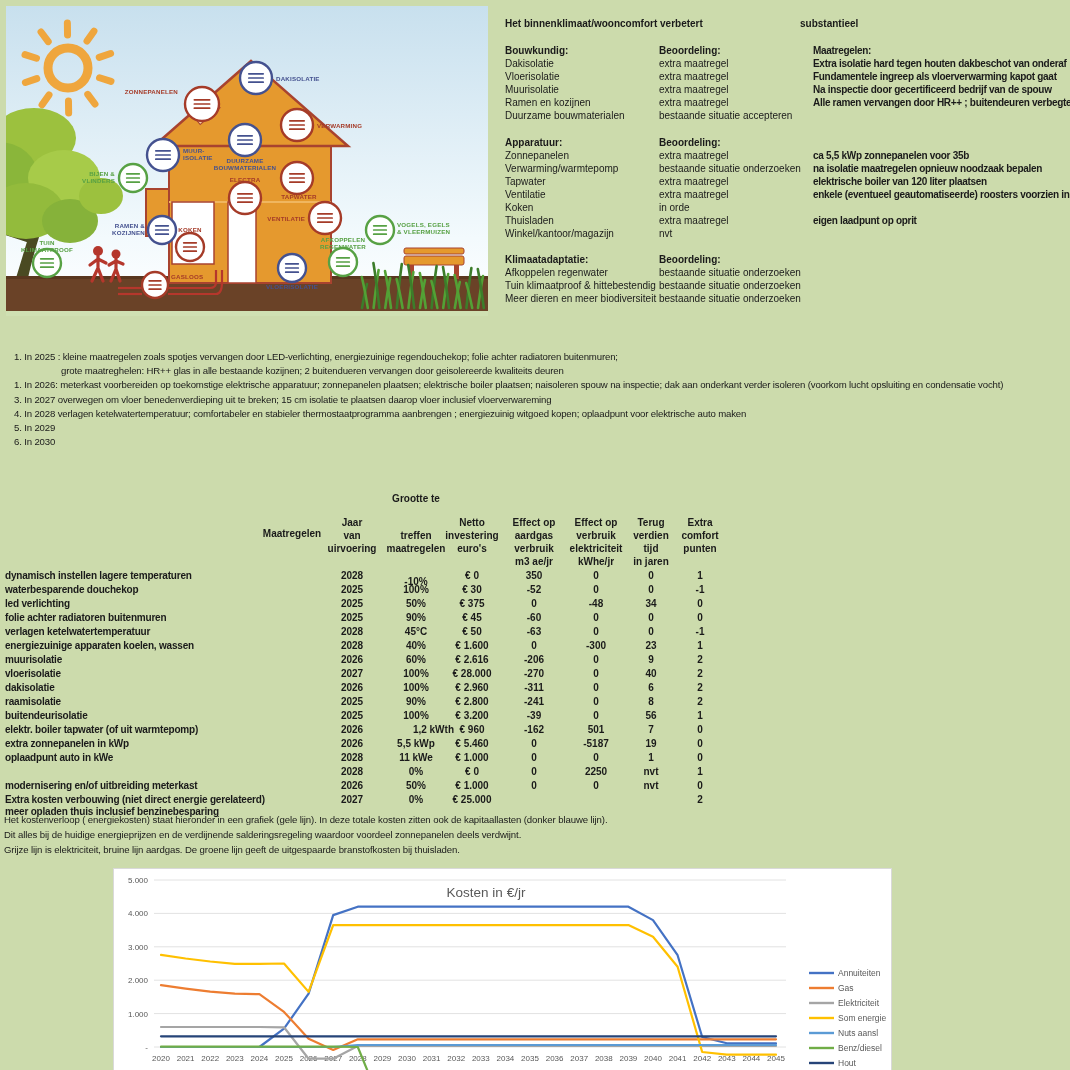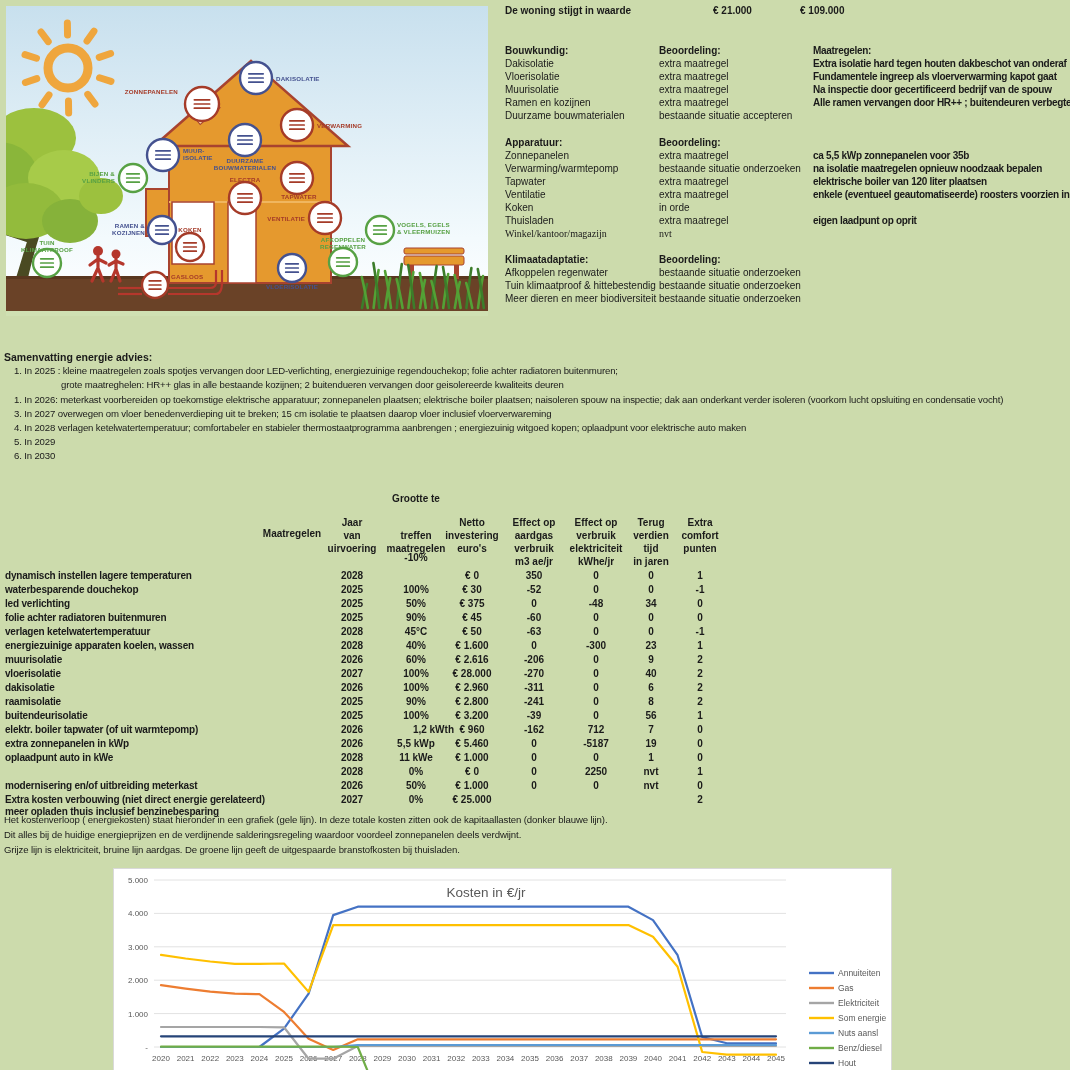--- a/index.html
+++ b/index.html
@@ -246,24 +246,23 @@
           <circle cx="374" cy="224" r="14" fill="#ffffff" stroke="#57a144" stroke-width="2.4"></circle>
           <line x1="367.7" x2="380.3" y1="219.8" y2="219.8" stroke="#57a144" stroke-width="1.7" stroke-linecap="round"></line>
           <line x1="367.7" x2="380.3" y1="224" y2="224" stroke="#57a144" stroke-width="1.7" stroke-linecap="round"></line>
           <line x1="367.7" x2="380.3" y1="228.2" y2="228.2" stroke="#57a144" stroke-width="1.7" stroke-linecap="round"></line>
           <text x="391" y="221" text-anchor="start" fill="#57a144" font-size="6.2" font-weight="bold" letter-spacing="0.2"><tspan x="391" dy="0">VOGELS, EGELS</tspan><tspan x="391" dy="7.4">&amp; VLEERMUIZEN</tspan></text>
         </g>
       </g>
   </svg>
 
   <div class="abs" id="right-panel">
-    <div class="row" style="top:2px">
-      <span class="c1 b">De woning stijgt in waarde</span>
-      <span class="v1">€ 21.000</span>
-      <span class="v2">€ 109.000</span>
+    <div class="row" style="top:15px">
+      <span class="c1 b">Het binnenklimaat/wooncomfort verbetert</span>
+      <span class="v2">substantieel</span>
     </div>
     <div id="sections">
         <div class="row" style="top: 42px;">
           <span class="c1 b">Bouwkundig:</span>
           <span class="c2 b">Beoordeling:</span>
           <span class="c3">Maatregelen:</span>
         </div>
         <div class="row" style="top: 55px;">
           <span class="c1">Dakisolatie</span>
           <span class="c2">extra maatregel</span>
@@ -314,21 +313,21 @@
         </div>
         <div class="row" style="top: 199px;">
           <span class="c1">Koken</span>
           <span class="c2">in orde</span>
         </div>
         <div class="row" style="top: 212px;">
           <span class="c1">Thuisladen</span>
           <span class="c2">extra maatregel</span>
           <span class="c3">eigen laadpunt op oprit</span>
         </div>
-        <div class="row" style="top: 225px; font-family: Liberation Serif, serif;">
+        <div class="row" style="top: 225px;">
           <span class="c1">Winkel/kantoor/magazijn</span>
           <span class="c2">nvt</span>
         </div>
         <div class="row" style="top: 251px;">
           <span class="c1 b">Klimaatadaptatie:</span>
           <span class="c2 b">Beoordeling:</span>
         </div>
         <div class="row" style="top: 264px;">
           <span class="c1">Afkoppelen regenwater</span>
           <span class="c2">bestaande situatie onderzoeken</span>
@@ -338,21 +337,20 @@
           <span class="c2">bestaande situatie onderzoeken</span>
         </div>
         <div class="row" style="top: 290px;">
           <span class="c1">Meer dieren en meer biodiversiteit</span>
           <span class="c2">bestaande situatie onderzoeken</span>
         </div>
       </div>
   </div>
 
   <div class="abs" id="summary">
-    <div class="t">Samenvatting energie advies:</div>
     <div id="summary-items">
         <div class="i1">1. In 2025 : kleine maatregelen zoals spotjes vervangen door LED-verlichting, energiezuinige regendouchekop; folie achter radiatoren buitenmuren;</div>
         <div class="i2">grote maatreghelen: HR++ glas in alle bestaande kozijnen; 2 buitendueren vervangen door geisolereerde kwaliteits deuren</div>
         <div class="i1">1. In 2026: meterkast voorbereiden op toekomstige elektrische apparatuur; zonnepanelen plaatsen; elektrische boiler plaatsen; naisoleren spouw na inspectie; dak aan onderkant verder isoleren (voorkom lucht opsluiting en condensatie vocht)</div>
         <div class="i1">3. In 2027 overwegen om vloer benedenverdieping uit te breken; 15 cm isolatie te plaatsen daarop vloer inclusief vloerverwareming</div>
         <div class="i1">4. In 2028  verlagen ketelwatertemperatuur; comfortabeler en stabieler thermostaatprogramma aanbrengen ; energiezuinig witgoed kopen; oplaadpunt voor elektrische auto maken</div>
         <div class="i1">5. In 2029</div>
         <div class="i1">6. In 2030</div>
       </div>
   </div>
@@ -378,21 +376,21 @@
       <div class="th" style="left: 561px; top: 555px; width: 70px;">kWhe/jr</div>
       <div class="th" style="left: 624px; top: 516px; width: 54px;">Terug</div>
       <div class="th" style="left: 624px; top: 529px; width: 54px;">verdien</div>
       <div class="th" style="left: 624px; top: 542px; width: 54px;">tijd</div>
       <div class="th" style="left: 624px; top: 555px; width: 54px;">in jaren</div>
       <div class="th" style="left: 671px; top: 516px; width: 58px;">Extra</div>
       <div class="th" style="left: 671px; top: 529px; width: 58px;">comfort</div>
       <div class="th" style="left: 671px; top: 542px; width: 58px;">punten</div>
       <div class="tl" style="top: 570px;">dynamisch instellen lagere temperaturen</div>
       <div class="tc" style="left: 322px; top: 570px; width: 60px;">2028</div>
-      <div class="tc" style="left: 378px; top: 552px; width: 76px;">-10%</div>
+      <div class="tc" style="left: 378px; top: 576px; width: 76px;">-10%</div>
       <div class="tc" style="left: 436px; top: 570px; width: 72px;">€ 0</div>
       <div class="tc" style="left: 502px; top: 570px; width: 64px;">350</div>
       <div class="tc" style="left: 561px; top: 570px; width: 70px;">0</div>
       <div class="tc" style="left: 624px; top: 570px; width: 54px;">0</div>
       <div class="tc" style="left: 671px; top: 570px; width: 58px;">1</div>
       <div class="tl" style="top: 584px;">waterbesparende douchekop</div>
       <div class="tc" style="left: 322px; top: 584px; width: 60px;">2025</div>
       <div class="tc" style="left: 378px; top: 584px; width: 76px;">100%</div>
       <div class="tc" style="left: 436px; top: 584px; width: 72px;">€ 30</div>
       <div class="tc" style="left: 502px; top: 584px; width: 64px;">-52</div>
@@ -469,21 +467,21 @@
       <div class="tc" style="left: 436px; top: 710px; width: 72px;">€ 3.200</div>
       <div class="tc" style="left: 502px; top: 710px; width: 64px;">-39</div>
       <div class="tc" style="left: 561px; top: 710px; width: 70px;">0</div>
       <div class="tc" style="left: 624px; top: 710px; width: 54px;">56</div>
       <div class="tc" style="left: 671px; top: 710px; width: 58px;">1</div>
       <div class="tl" style="top: 724px;">elektr. boiler tapwater (of uit warmtepomp)</div>
       <div class="tc" style="left: 322px; top: 724px; width: 60px;">2026</div>
       <div class="tc" style="left: 378px; top: 724px; width: 76px; text-align: right;">1,2 kWth</div>
       <div class="tc" style="left: 436px; top: 724px; width: 72px;">€ 960</div>
       <div class="tc" style="left: 502px; top: 724px; width: 64px;">-162</div>
-      <div class="tc" style="left: 561px; top: 724px; width: 70px;">712</div>
+      <div class="tc" style="left: 561px; top: 724px; width: 70px;">501</div>
       <div class="tc" style="left: 624px; top: 724px; width: 54px;">7</div>
       <div class="tc" style="left: 671px; top: 724px; width: 58px;">0</div>
       <div class="tl" style="top: 738px;">extra zonnepanelen in kWp</div>
       <div class="tc" style="left: 322px; top: 738px; width: 60px;">2026</div>
       <div class="tc" style="left: 378px; top: 738px; width: 76px;">5,5 kWp</div>
       <div class="tc" style="left: 436px; top: 738px; width: 72px;">€ 5.460</div>
       <div class="tc" style="left: 502px; top: 738px; width: 64px;">0</div>
       <div class="tc" style="left: 561px; top: 738px; width: 70px;">-5187</div>
       <div class="tc" style="left: 624px; top: 738px; width: 54px;">19</div>
       <div class="tc" style="left: 671px; top: 738px; width: 58px;">0</div>

